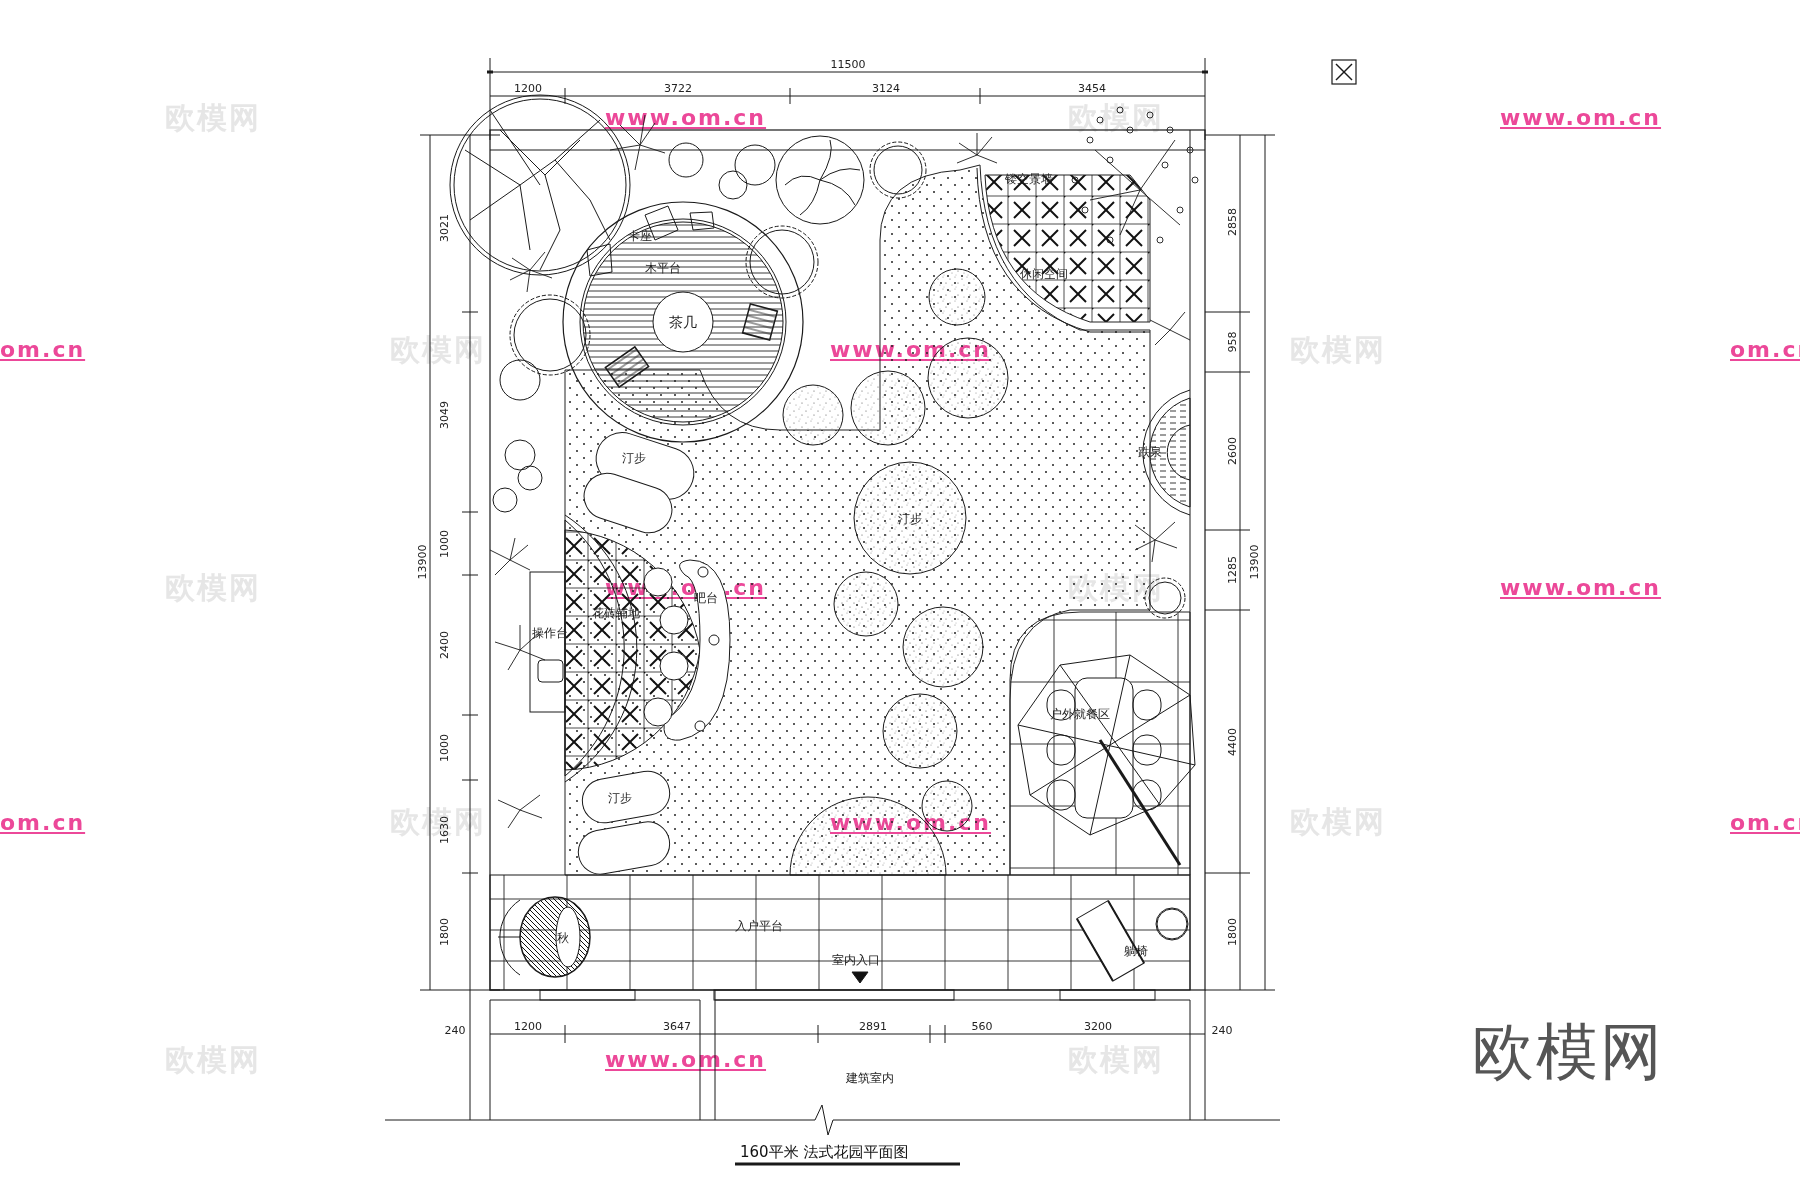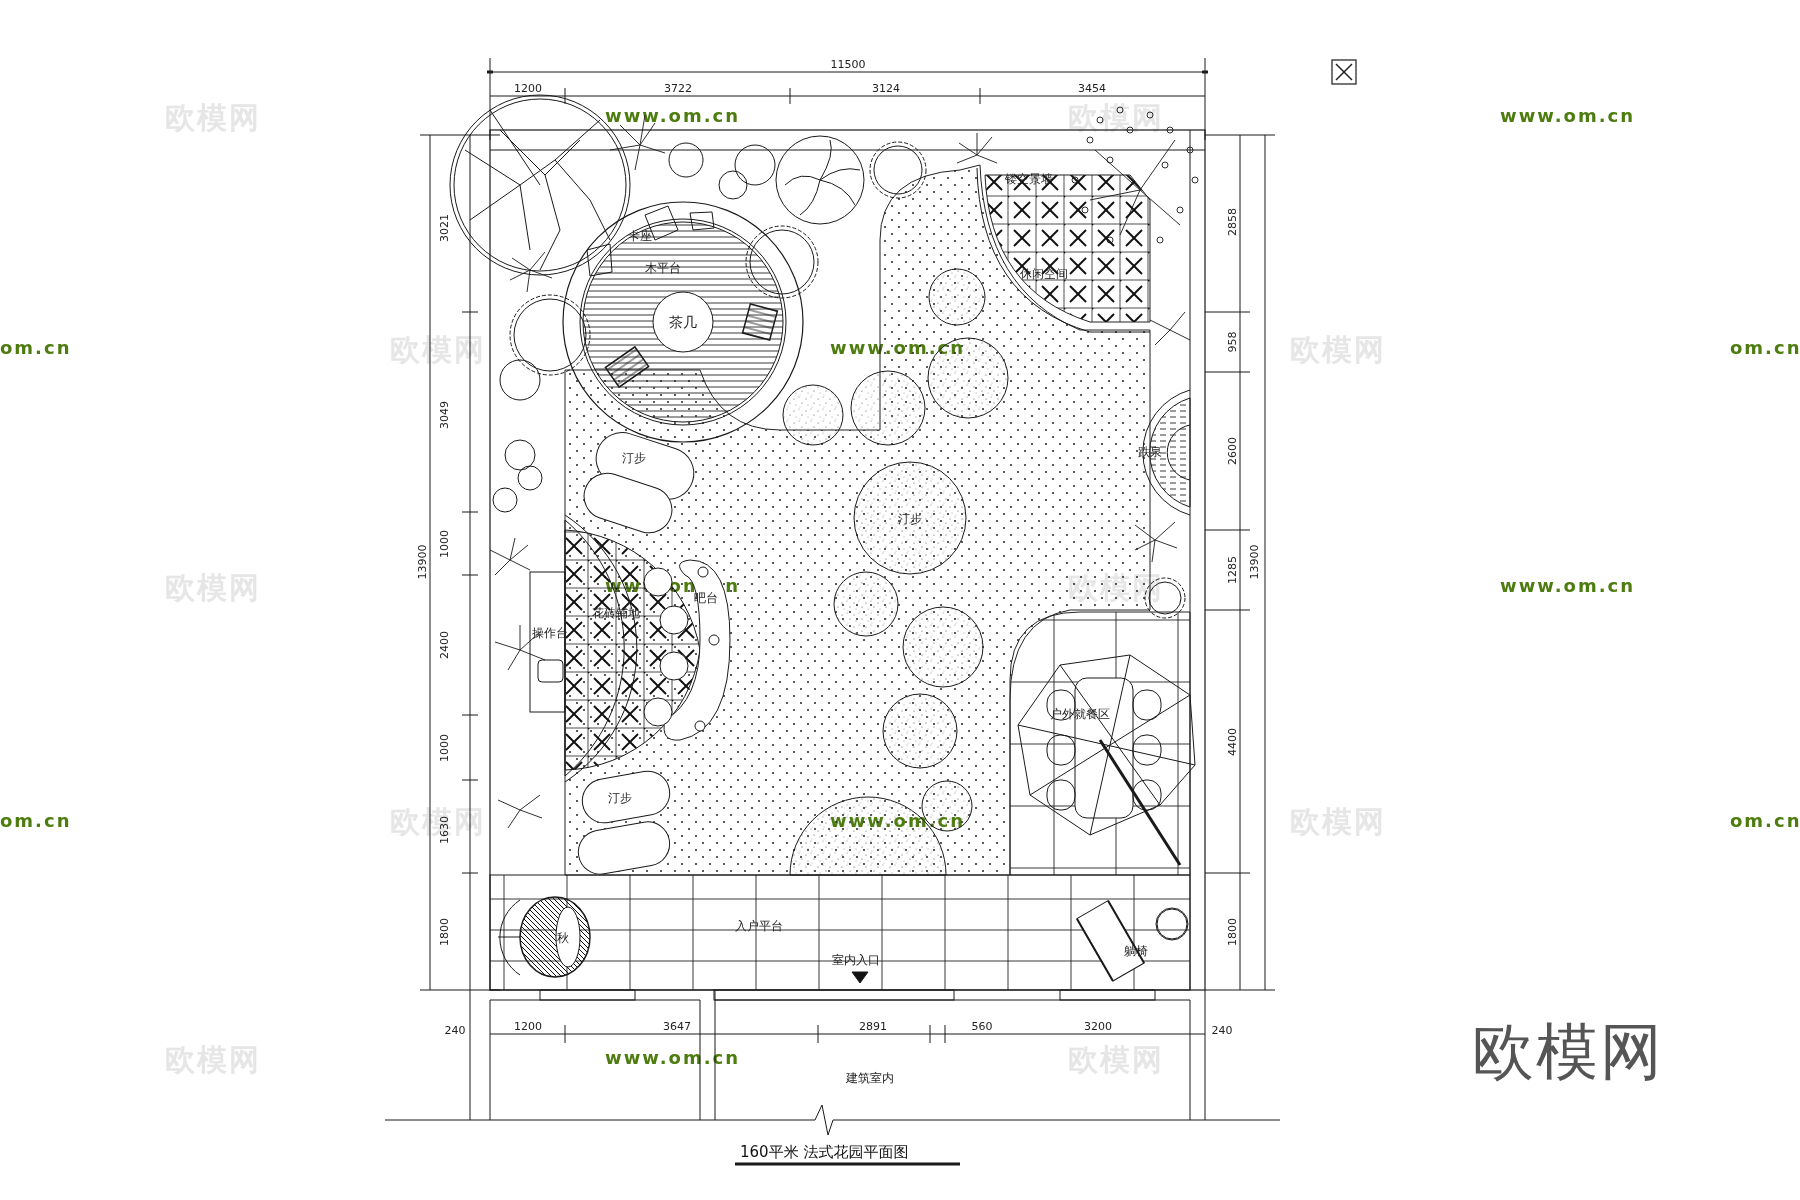--- a/index.html
+++ b/index.html
@@ -1,20 +1,20 @@
 <!DOCTYPE html>
 <html><head>
 <meta charset="utf-8">
 <style>
   html,body{margin:0;padding:0;background:#ffffff;}
   body{width:1800px;height:1200px;position:relative;overflow:hidden;font-family:"DejaVu Sans",sans-serif;}
   #plan{position:absolute;left:0;top:0;width:1800px;height:1200px;}
   .wm{position:absolute;font-family:"DejaVu Sans",sans-serif;color:#ececec;font-weight:bold;letter-spacing:2px;pointer-events:none;}
   .wm.logo{font-size:30px;color:#e6e6e6;}
-  .wm.url{font-size:18px;color:#4d7c0f;}
+  .wm.url{font-size:22px;color:#ec4899;text-decoration:underline;}
   .brand{position:absolute;left:1472px;top:1010px;font-size:62px;color:#555555;letter-spacing:2px;font-family:"DejaVu Sans",sans-serif;}
   svg text{font-family:"DejaVu Sans",sans-serif;}
 </style>
 </head>
 <body>
 
 <div class="wm logo" style="left:165px;top:98px;">欧模网</div>
 <div class="wm url" style="left:605px;top:105px;">www.om.cn</div>
 <div class="wm logo" style="left:1068px;top:98px;">欧模网</div>
 <div class="wm url" style="left:1500px;top:105px;">www.om.cn</div>

